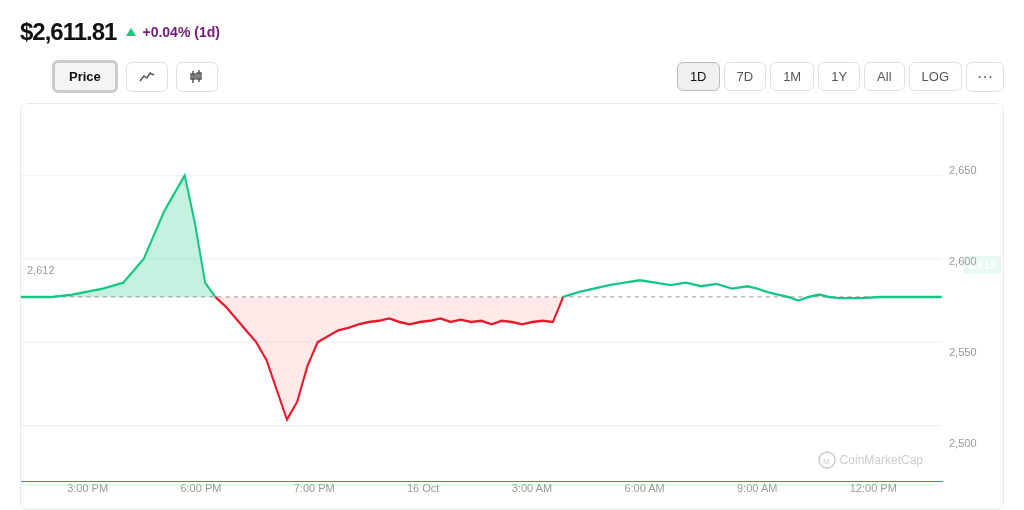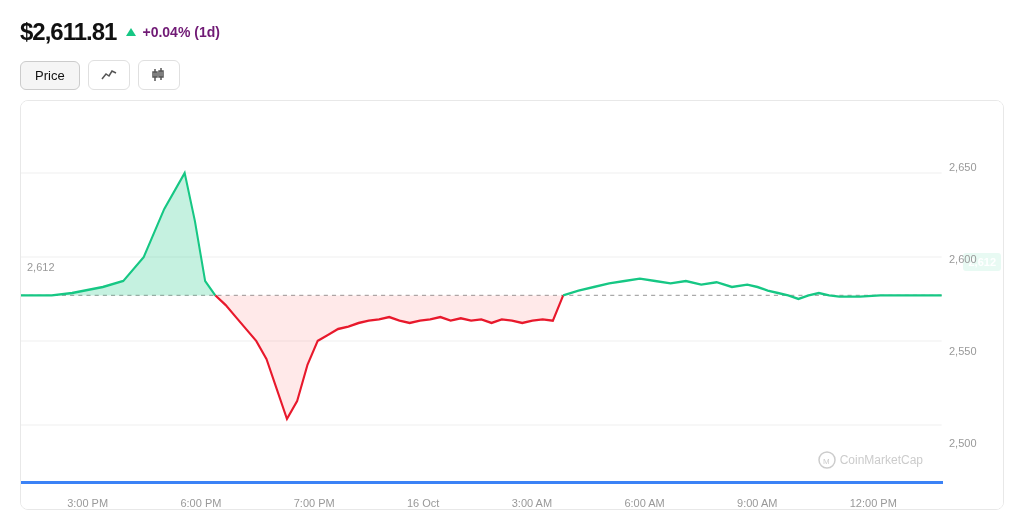--- a/index.html
+++ b/index.html
@@ -51,27 +51,28 @@
       justify-content: space-between;
       margin-bottom: 10px;
     }
     .left-controls {
       display: flex;
       align-items: center;
       gap: 8px;
     }
     .tab-btn {
       padding: 6px 14px;
-      border: 1px solid #f97316;
+      border: 3px solid #f97316;
       border-radius: 6px;
       background: #fff;
       font-size: 13px;
       color: #555;
       cursor: pointer;
-      font-weight: 400;
+      font-weight: 700;
+      margin-left: 32px;
     }
     .tab-btn.active {
       background: #f5f5f5;
       color: #111;
       border-color: #ccc;
     }
     .icon-btn {
       padding: 6px 12px;
       border: 1px solid #e0e0e0;
       border-radius: 6px;
@@ -144,26 +145,26 @@
     .y-label {
       text-align: left;
     }
     .x-axis {
       position: absolute;
       bottom: 0;
       left: 0;
       right: 60px;
       height: 28px;
       display: flex;
-      align-items: flex-end;
+      align-items: flex-start;
       justify-content: space-around;
       font-size: 11px;
       color: #999;
       padding: 0 10px;
-      border-top: 3px solid #3b82f6;
+      border-top: 1px solid #3b82f6;
     }
     .current-price-label {
       position: absolute;
       right: 2px;
       background: #16c784;
       color: #fff;
       font-size: 11px;
       font-weight: 700;
       padding: 3px 5px;
       border-radius: 3px;
@@ -208,20 +209,29 @@
       </button>
       <button class="icon-btn">
         <svg width="16" height="16" viewBox="0 0 16 16" fill="none">
           <line x1="4" y1="2" x2="4" y2="14" stroke="#555" stroke-width="1.5"></line>
           <rect x="2" y="5" width="4" height="5" stroke="#555" stroke-width="1.5" fill="none"></rect>
           <line x1="10" y1="1" x2="10" y2="13" stroke="#555" stroke-width="1.5"></line>
           <rect x="8" y="4" width="4" height="6" stroke="#555" stroke-width="1.5" fill="none"></rect>
         </svg>
       </button>
     </div>
+    <div class="right-controls">
+      <button class="time-btn active">1D</button>
+      <button class="time-btn">7D</button>
+      <button class="time-btn">1M</button>
+      <button class="time-btn">1Y</button>
+      <button class="time-btn">All</button>
+      <button class="time-btn">LOG</button>
+      <button class="more-btn">···</button>
+    </div>
   </div>
 
   <div class="chart-wrapper">
     <svg class="chart-area" viewBox="0 0 960 340" preserveAspectRatio="none" xmlns="http://www.w3.org/2000/svg">
 
       <rect width="960" height="340" fill="white"></rect>
 
       <line x1="0" y1="60" x2="900" y2="60" stroke="#f0f0f0" stroke-width="1"></line>
       <line x1="0" y1="130" x2="900" y2="130" stroke="#f0f0f0" stroke-width="1"></line>
       <line x1="0" y1="200" x2="900" y2="200" stroke="#f0f0f0" stroke-width="1"></line>

